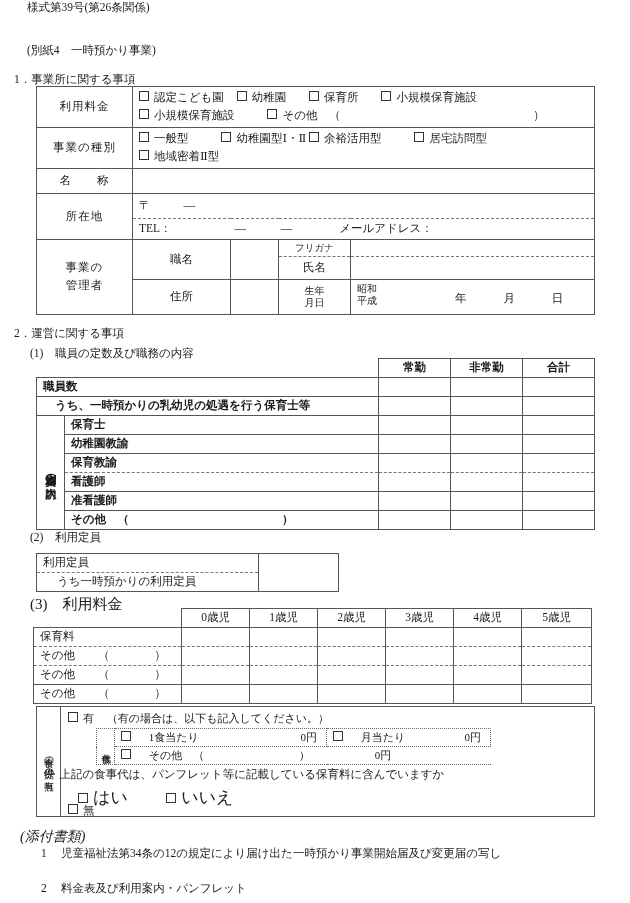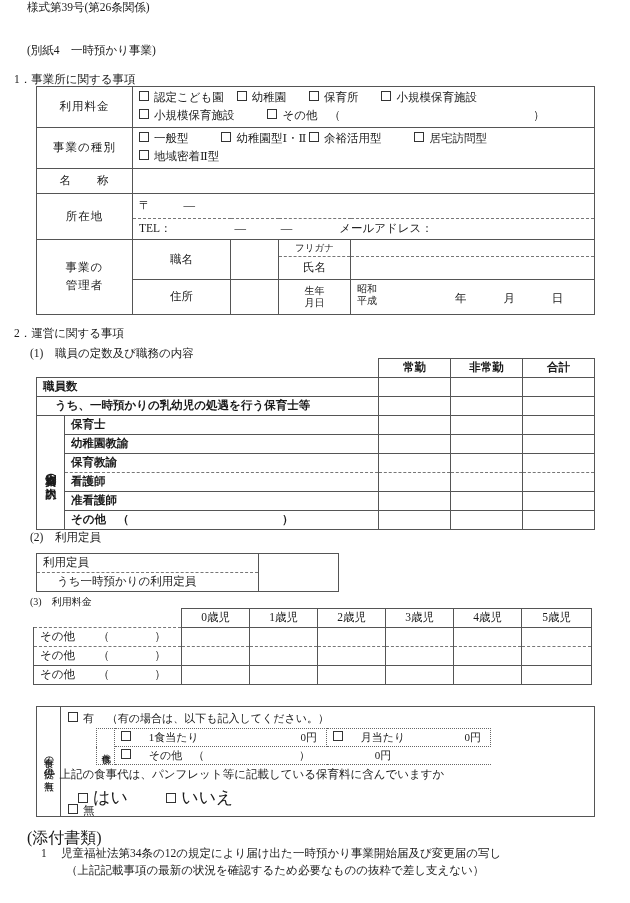--- a/index.html
+++ b/index.html
@@ -28,22 +28,22 @@
   .hdr-line {
     font-size: 11.5px;
     line-height: 1;
   }
   #form-code { position: absolute; left: 27px; top: 2px; }
   #form-annex { position: absolute; left: 27px; top: 45px; }
   #sec1-title { position: absolute; left: 14px; top: 72px; font-size: 11.5px; }
   #sec2-title { position: absolute; left: 14px; top: 326px; font-size: 11.5px; }
   #sub1-title { position: absolute; left: 30px; top: 346px; font-size: 11.5px; }
   #sub2-title { position: absolute; left: 30px; top: 530px; font-size: 11.5px; }
-  #sub3-title { position: absolute; left: 30px; top: 595px; font-size: 10px; }
-  #attach-title { position: absolute; left: 27px; top: 828px; font-size: 16px; }
+  #sub3-title { position: absolute; left: 30px; top: 595px; font-size: 15px; }
+  #attach-title { position: absolute; left: 20px; top: 828px; font-size: 14px; font-style: italic; }
   .attach-item {
     position: absolute;
     font-size: 11.5px;
     white-space: nowrap;
   }
   #attach-1 { left: 41px; top: 846px; }
   #attach-1b { left: 66px; top: 863px; }
   #attach-2 { left: 41px; top: 881px; }
   .anum { display: inline-block; width: 20px; }
 
@@ -353,20 +353,29 @@
     </colgroup>
     <tbody>
       <tr>
         <td style="border:none;"></td>
         <td class="ctr">0歳児</td>
         <td class="ctr">1歳児</td>
         <td class="ctr">2歳児</td>
         <td class="ctr">3歳児</td>
         <td class="ctr">4歳児</td>
         <td class="ctr">5歳児</td>
+      </tr>
+      <tr>
+        <td class="pad dash-b">保育料</td>
+        <td class="dash-b"></td>
+        <td class="dash-b"></td>
+        <td class="dash-b"></td>
+        <td class="dash-b"></td>
+        <td class="dash-b"></td>
+        <td class="dash-b"></td>
       </tr>
       <tr>
         <td class="pad dash-t dash-b">
           <span>その他　　（</span>
           <span style="display:inline-block;width:42px"></span><span>）</span>
         </td>
         <td class="dash-t dash-b"></td>
         <td class="dash-t dash-b"></td>
         <td class="dash-t dash-b"></td>
         <td class="dash-t dash-b"></td>
@@ -462,17 +471,17 @@
     <span class="box"></span><span>いいえ</span>
   </div>
   <div class="meal-no">
     <span class="box"></span><span>無</span>
   </div>
 
   <div id="attach-title">(添付書類)</div>
   <div class="attach-item" id="attach-1">
     <span class="anum">1</span><span>児童福祉法第34条の12の規定により届け出た一時預かり事業開始届及び変更届の写し</span>
   </div>
-  <div class="attach-item" id="attach-1b">
-    <span>（上記記載事項の最新の状況を確認するため必要なものの抜粋で差し支えない）</span>
+  <div class="attach-item" id="attach-2">
+    <span class="anum">2</span><span>料金表及び利用案内・パンフレット</span>
   </div>
 
 </div>
 
 </body></html>

